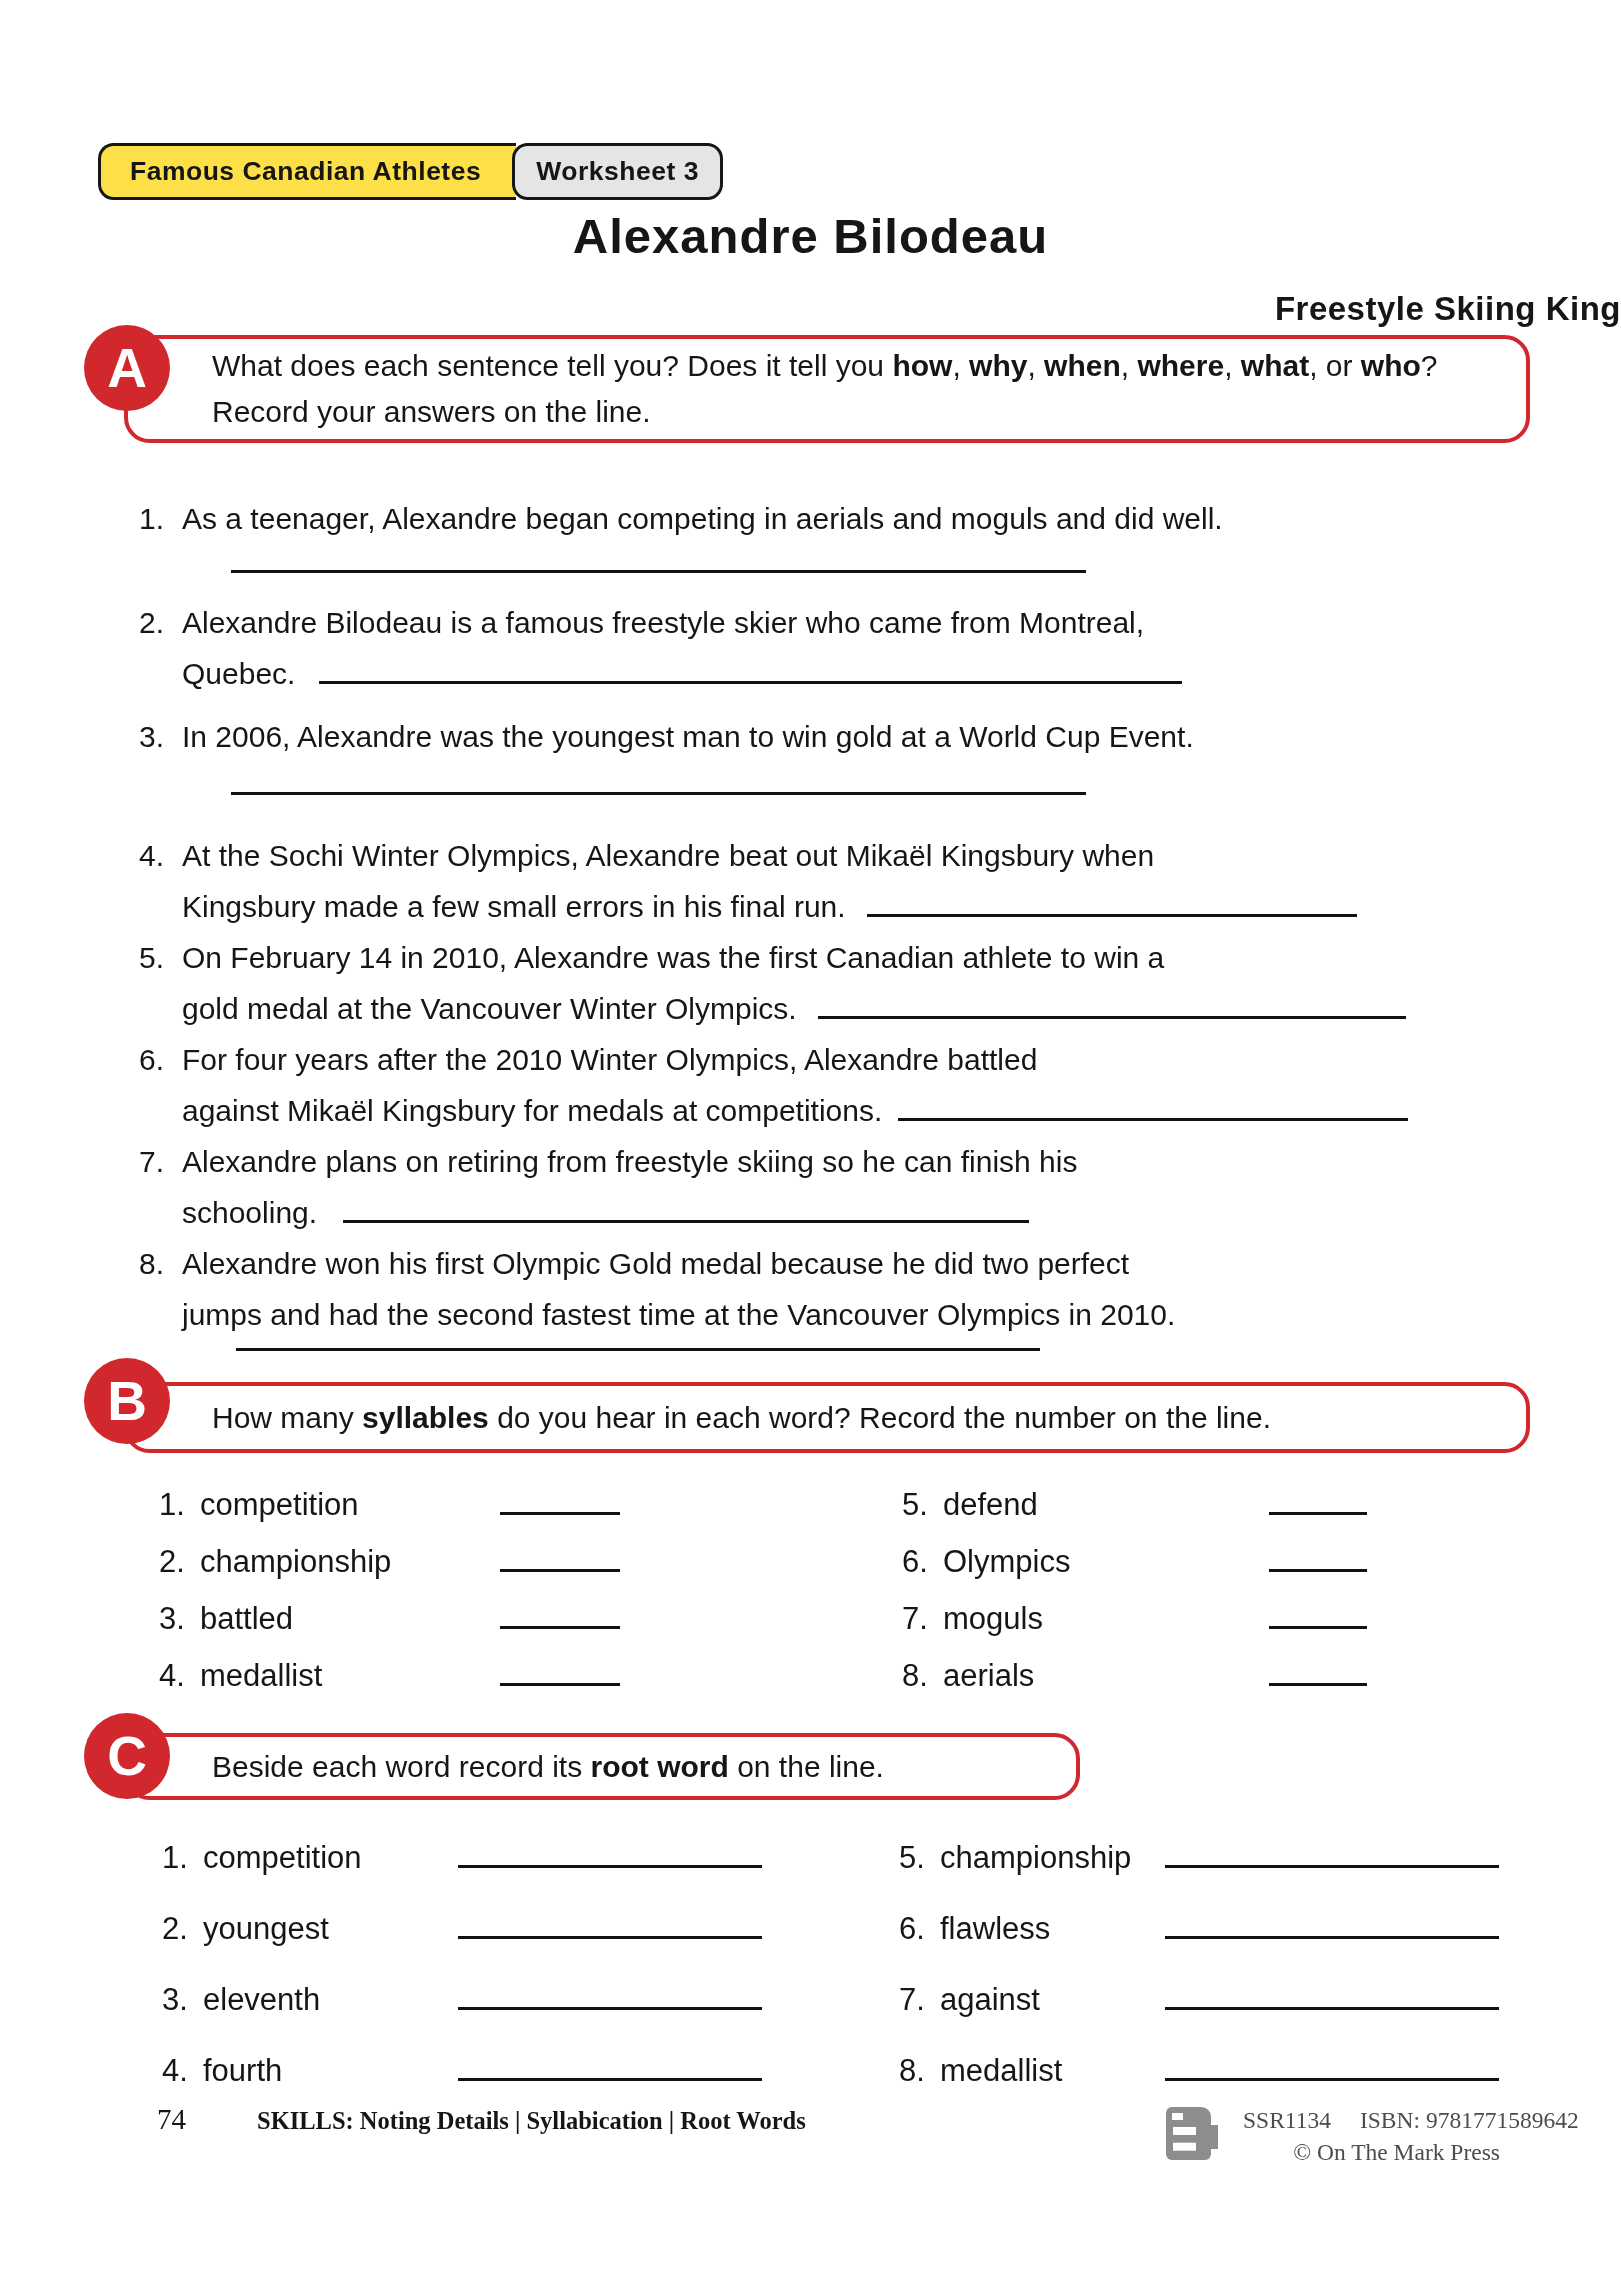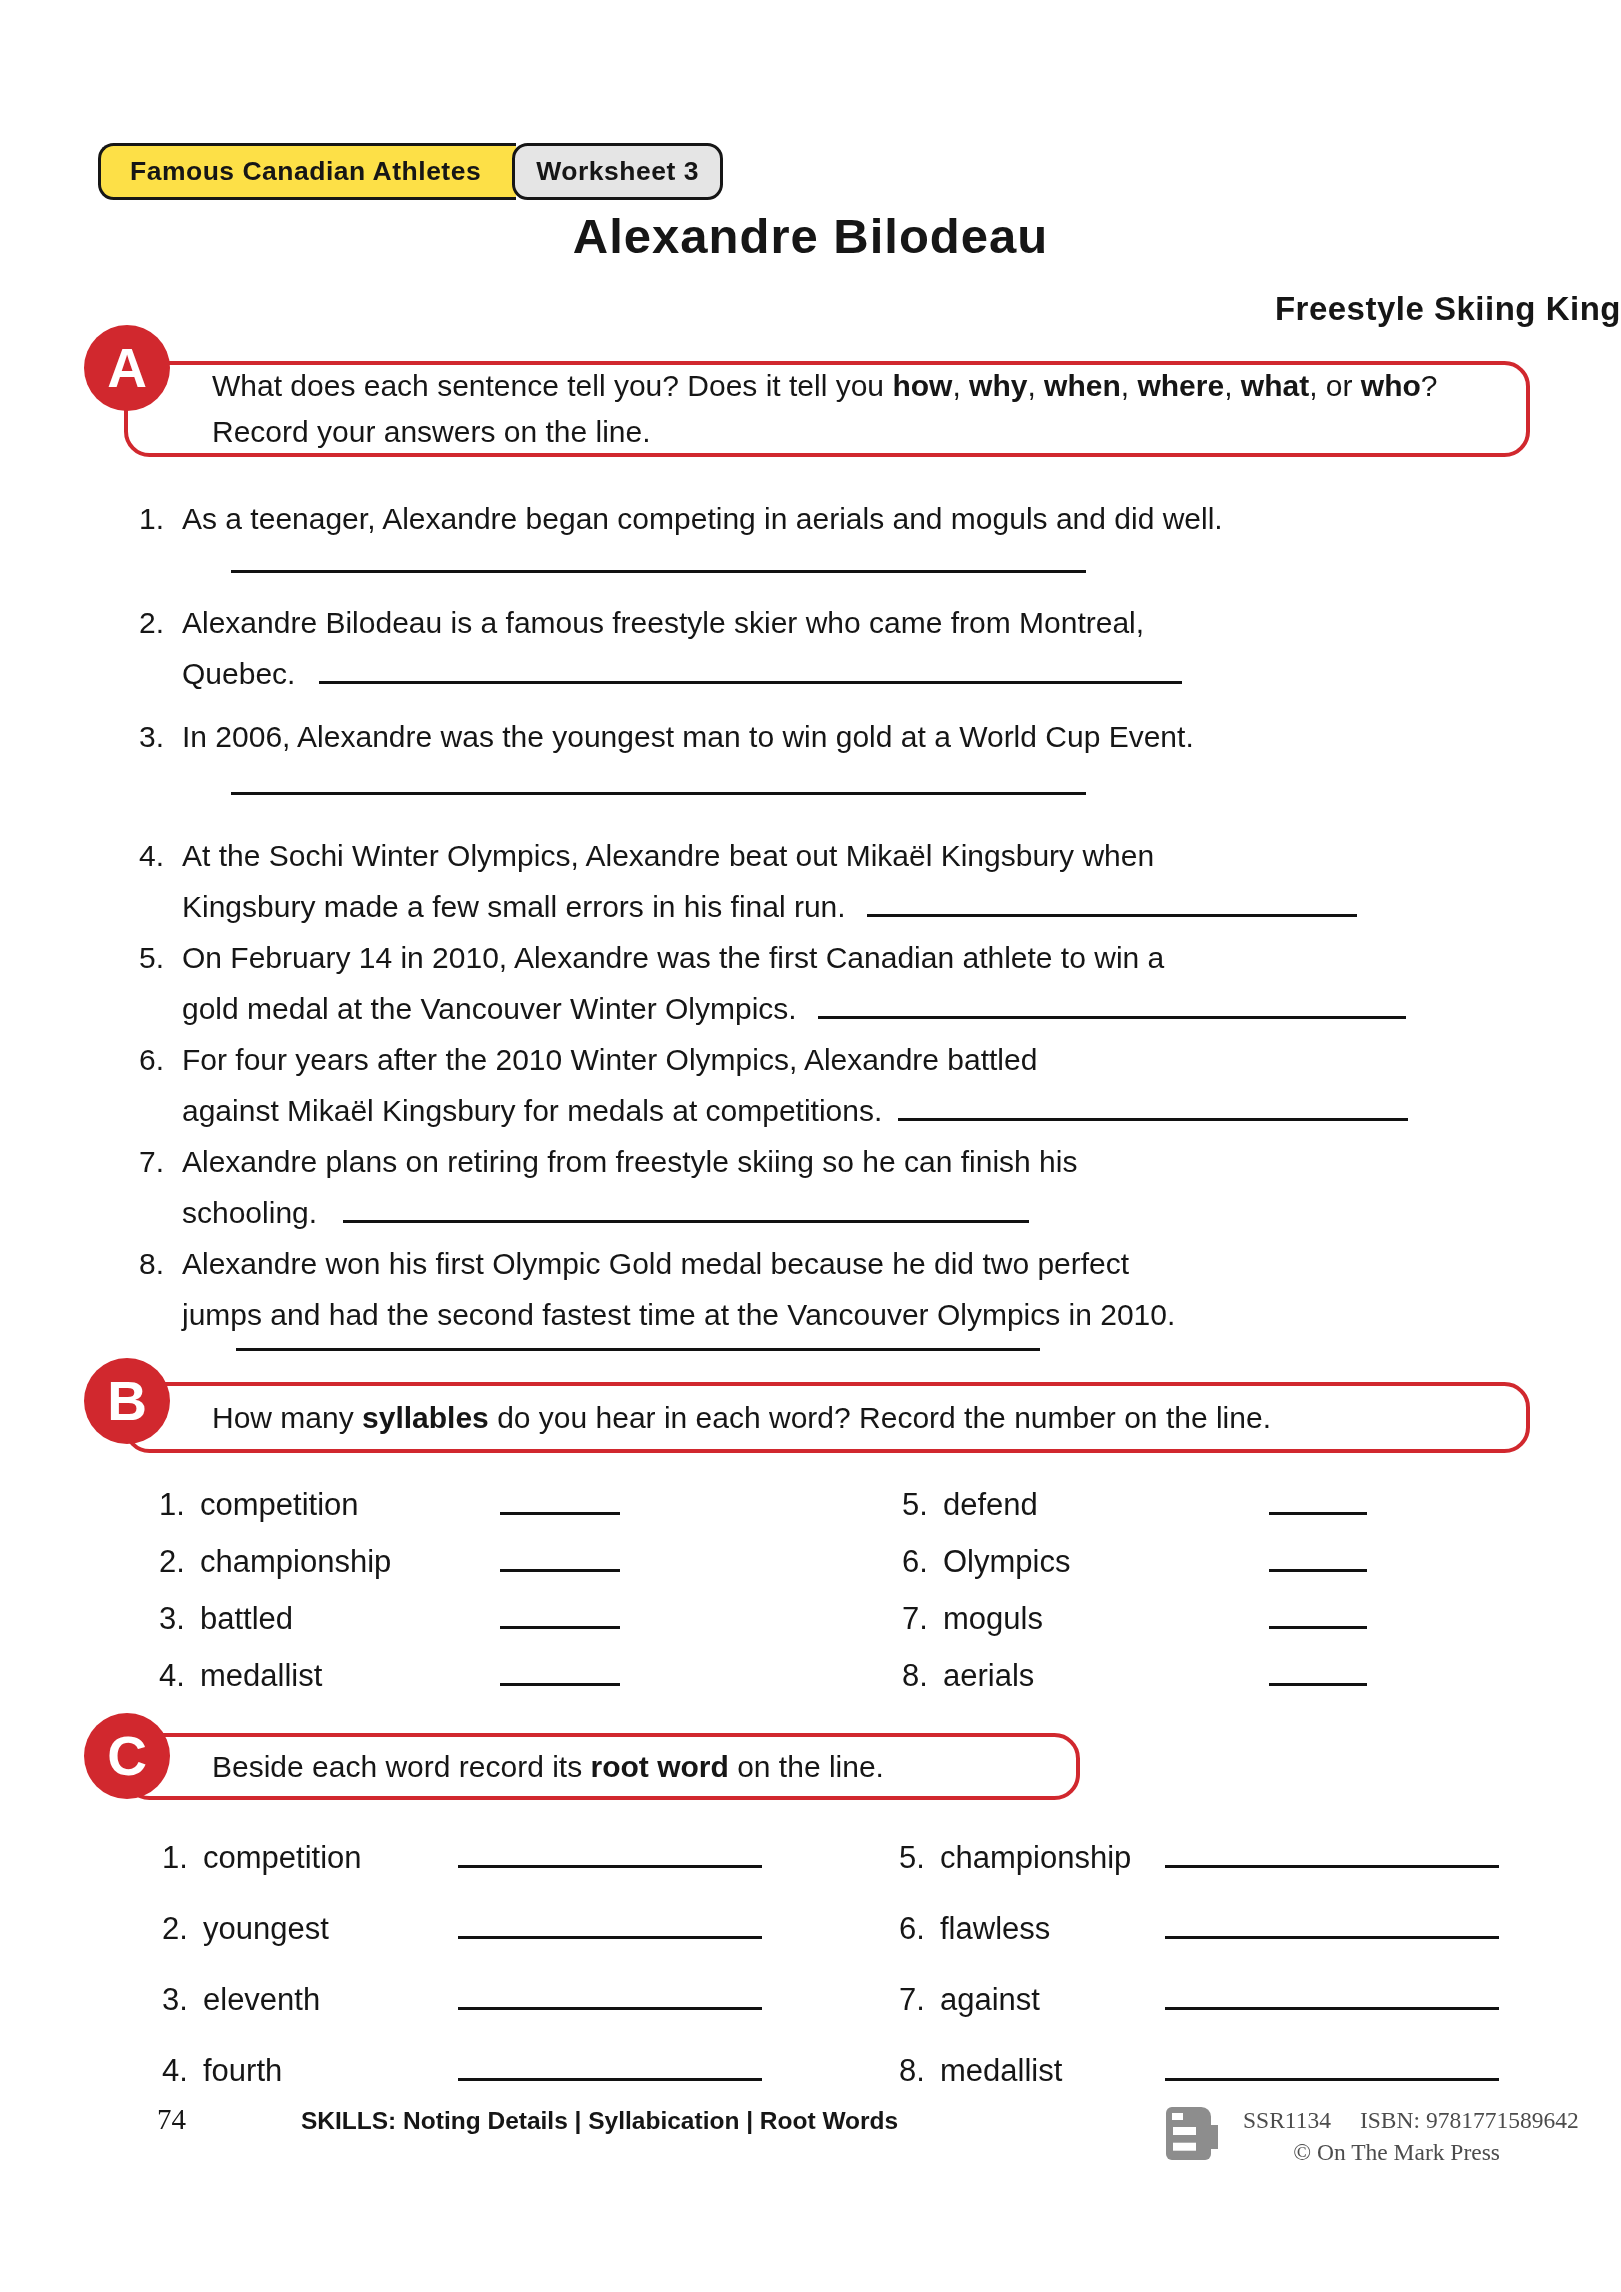--- a/index.html
+++ b/index.html
@@ -71,21 +71,21 @@
   .c-col .num { width:41px; }
   .c-left .word { width:255px; flex:none; }
   .c-left .c-line { flex:1; border-bottom:3.9px solid #121212; height:33px; }
   .c-right .word { width:225px; flex:none; }
   .c-right .c-line { flex:1; border-bottom:3.9px solid #121212; height:33px; }
 
   
   .footer-pg { position:absolute; left:157px; top:2103px;
     font-family:"Liberation Serif", serif; font-size:29px; }
   .footer-skills { position:absolute; left:257px; top:2107px;
-    font-family:Liberation Sans, sans-serif; font-weight:bold; font-size:24.5px;margin-left:44px; }
+    font-family:Liberation Serif, serif; font-weight:bold; font-size:24.5px; }
   .pub-logo { position:absolute; left:1166px; top:2107px; width:45px; height:53px;
     background:#8d8d8d; border-radius:5.9px 9.8px 5.9px 5.9px; }
   .pub-logo::before { content:""; position:absolute; left:6.9px; top:19.6px; width:23.5px; height:8.8px;
     background:#fff; box-shadow:0 15.7px 0 #fff; }
   .pub-logo::after { content:""; position:absolute; left:5.9px; top:5.9px; width:10.8px; height:6.9px;
     background:#fff; }
   .pub-tab { position:absolute; left:1208px; top:2125px; width:9.8px; height:23.5px;
     background:#8d8d8d; }
   .footer-code { position:absolute; left:1243px; top:2107px;
     font-family:"Liberation Serif", serif; font-size:23.5px; color:#4c4c4c; }
@@ -100,21 +100,21 @@
 
   <div class="tabbar">
     <div class="tab-left">Famous Canadian Athletes</div>
     <div class="tab-right">Worksheet 3</div>
   </div>
 
   <div class="title">Alexandre Bilodeau</div>
   <div class="subtitle">Freestyle Skiing King</div>
 
   <div class="badge" style="left:84px; top:325px;">A</div>
-  <div class="instr-box" style="top:361px; width:1406px; height:96px;">
+  <div class="instr-box" style="top:335px; width:1406px; height:108px;">
       <div><span>What does each sentence tell you? Does it tell you </span><b>how</b><span>, </span><b>why</b><span>, </span><b>when</b><span>, </span><b>where</b><span>, </span><b>what</b><span>, or </span><b>who</b><span>? Record your answers on the line.</span></div>
     </div>
 
   <div class="a-items">
     <div class="item i1">
       <span class="num">1.</span>
       <div class="body">
         <span>As a teenager, Alexandre began competing in aerials and moguls and did well.</span>
         <div class="ans-below"></div>
       </div>

